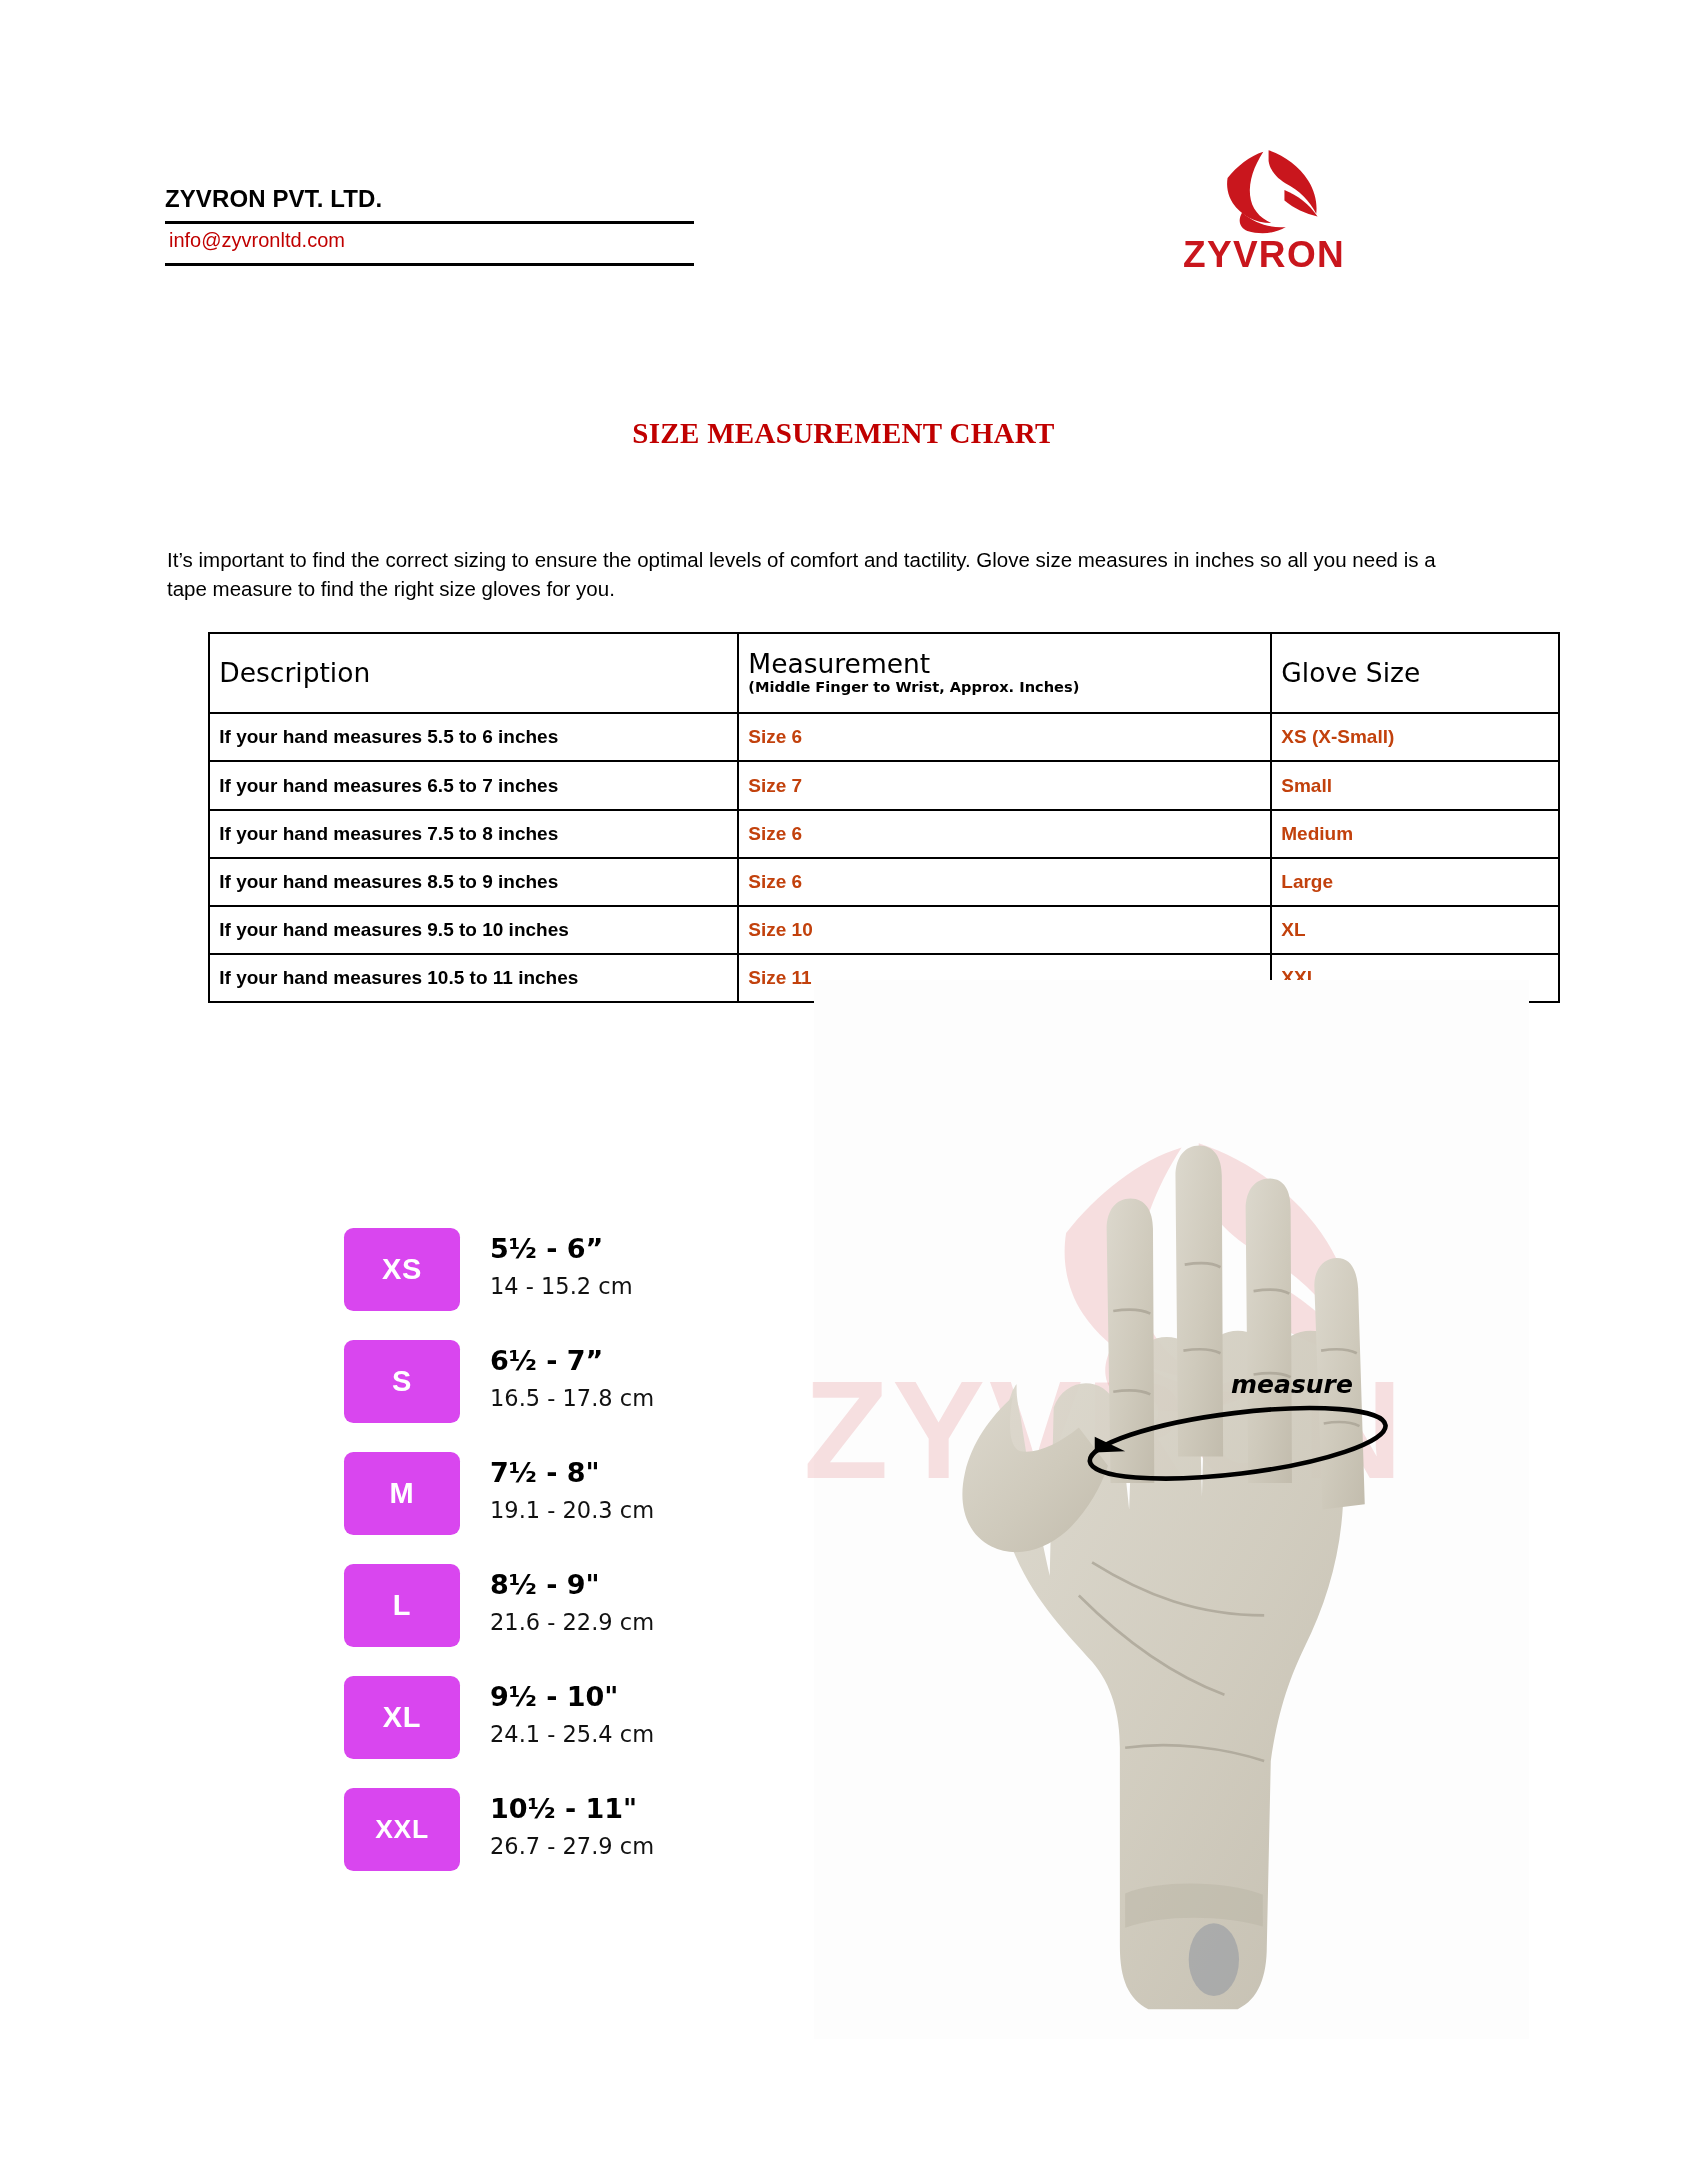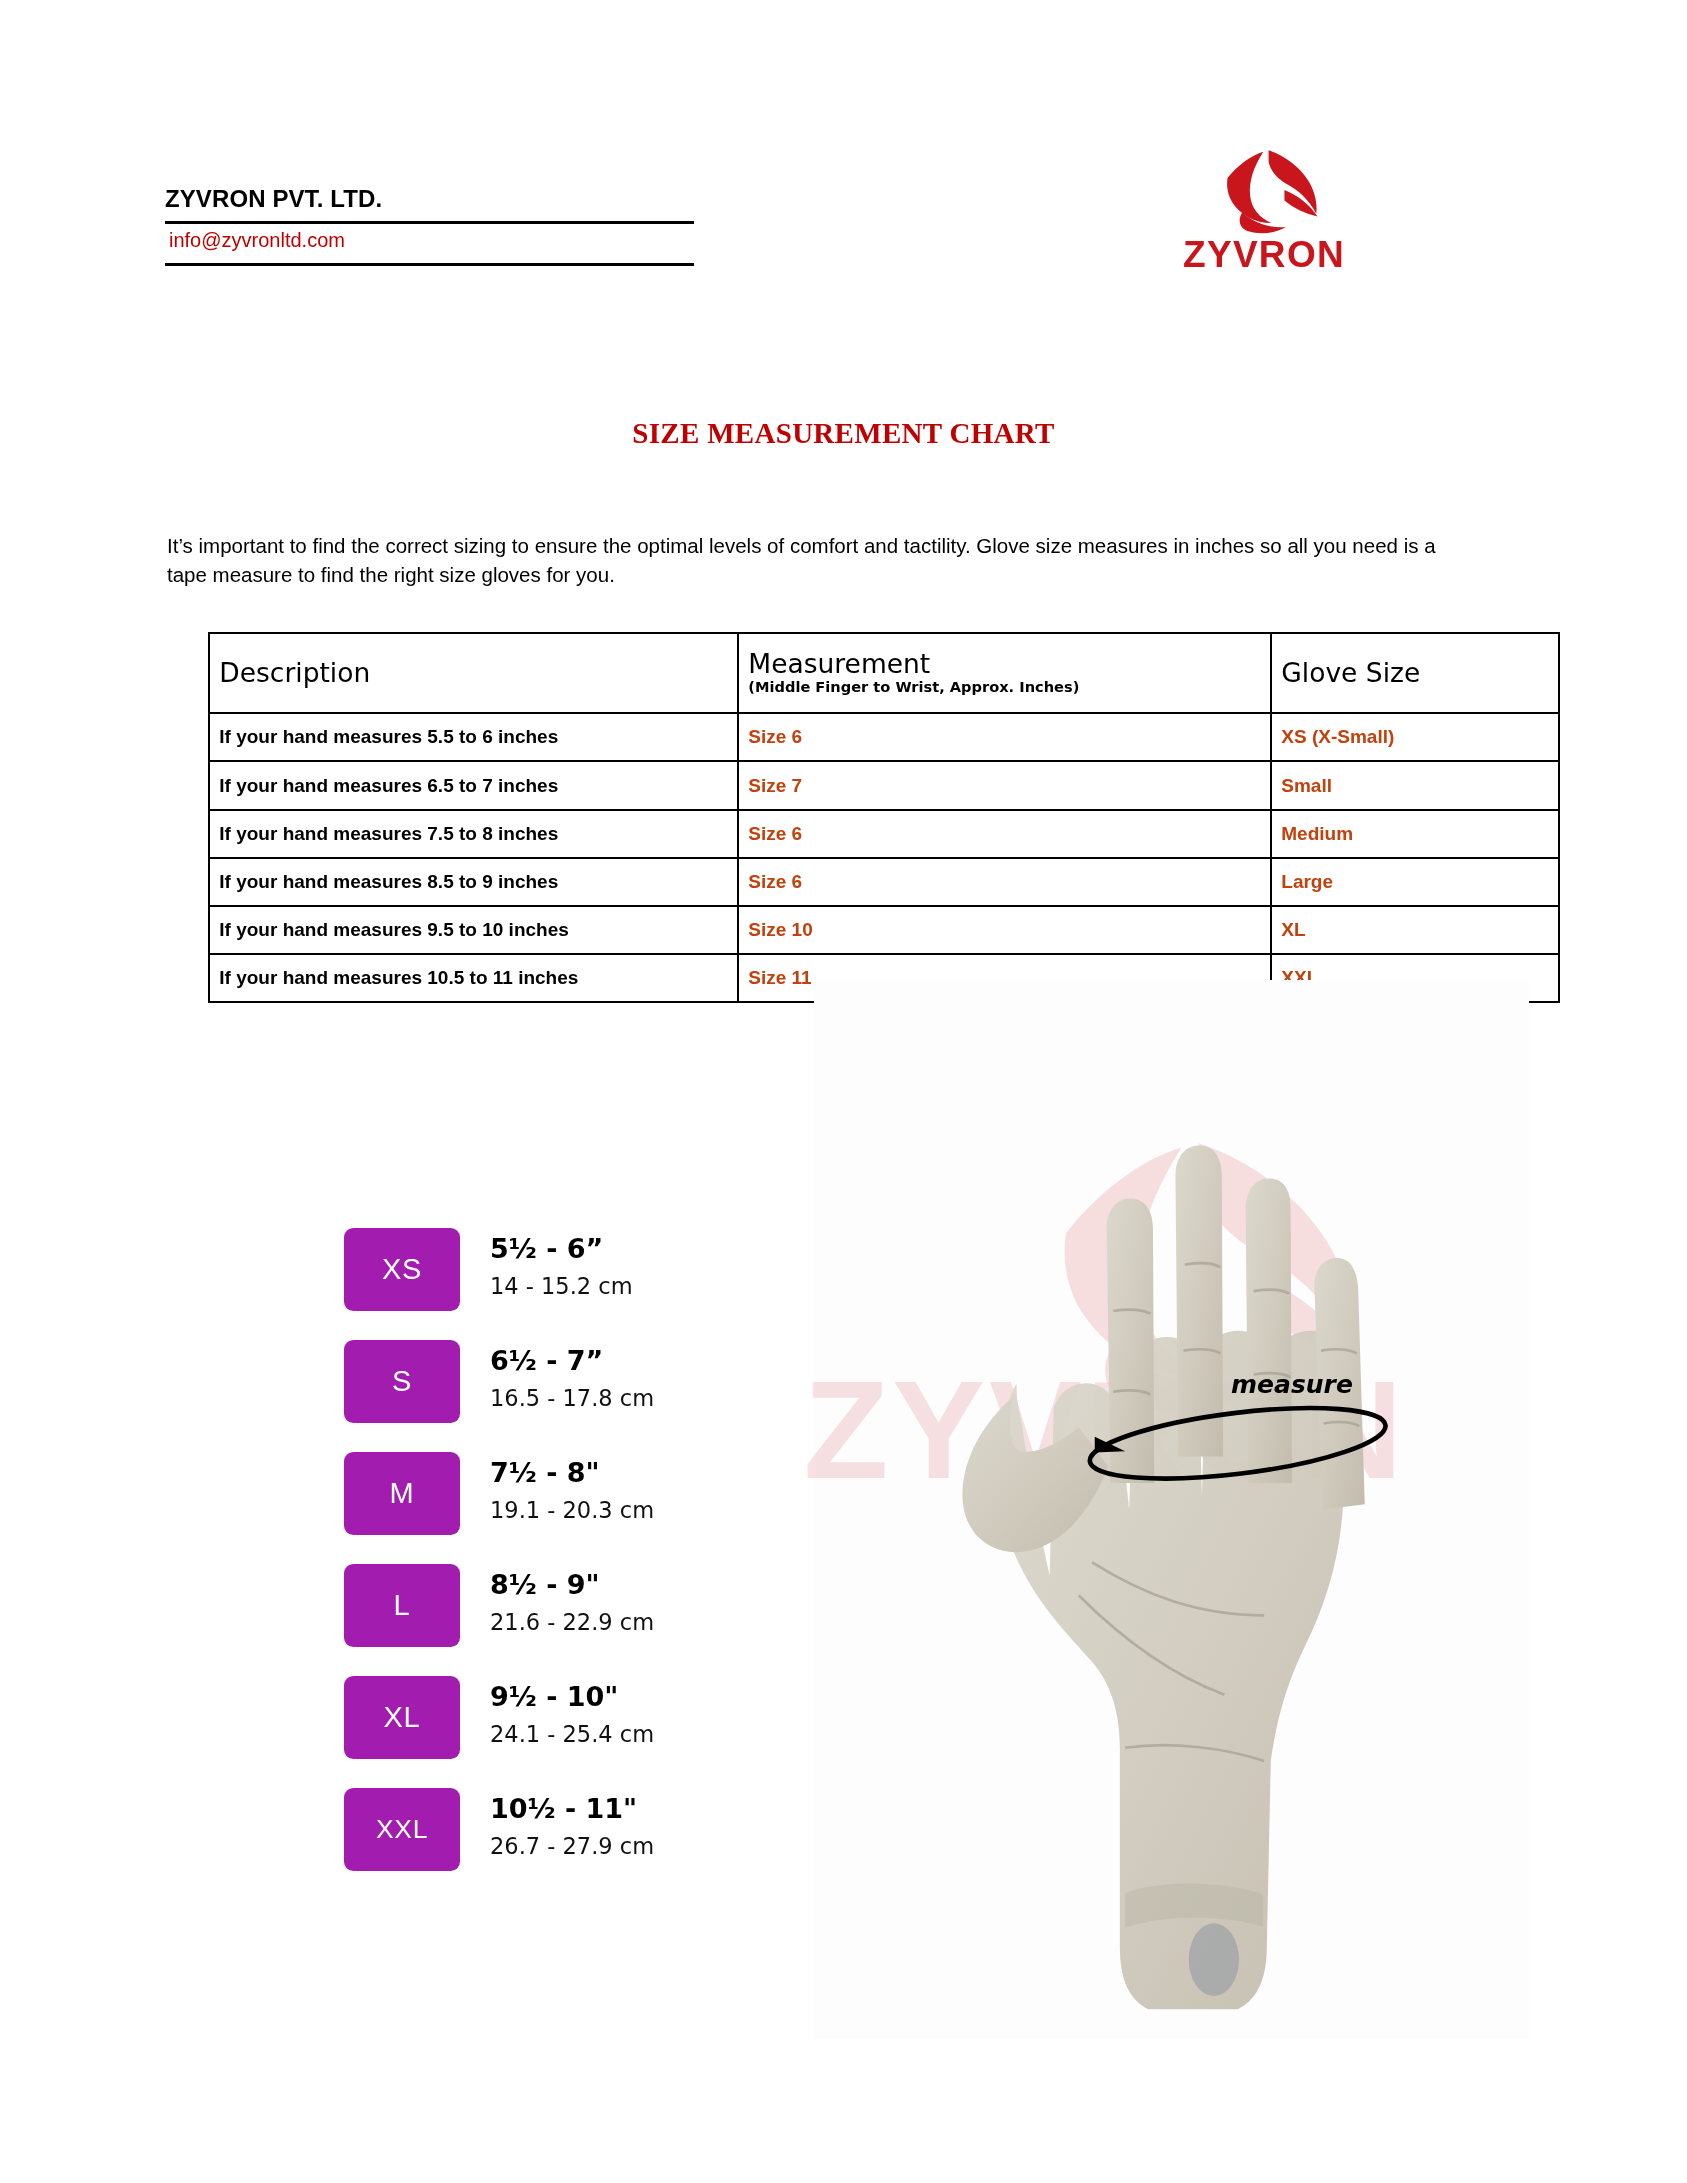--- a/index.html
+++ b/index.html
@@ -102,21 +102,21 @@
     font-family: "Liberation Serif", serif;
     font-weight: bold;
     font-size: 29px;
     color: #c00000;
     letter-spacing: 0.3px;
   }
 
   
   .intro {
     position: absolute;
-    top: 531px;
+    top: 545px;
     left: 167px;
     width: 1310px;
     font-size: 20.5px;
     line-height: 1.42;
     color: #000;
   }
 
   
   .size-table {
     position: absolute;
@@ -180,24 +180,24 @@
   .size-row {
     position: relative;
     height: 112px;
   }
   .size-badge {
     position: absolute;
     left: 0;
     top: 0;
     width: 116px;
     height: 83px;
-    background: #a21caf;
+    background: #d946ef;
     border-radius: 9.3px;
     color: #fff;
-    font-weight: normal;
+    font-weight: bold;
     font-size: 29px;
     display: flex;
     align-items: center;
     justify-content: center;
     letter-spacing: 0.7px;
   }
   .size-badge.small-text { font-size: 26.5px; }
   .size-inch {
     position: absolute;
     left: 146px;

